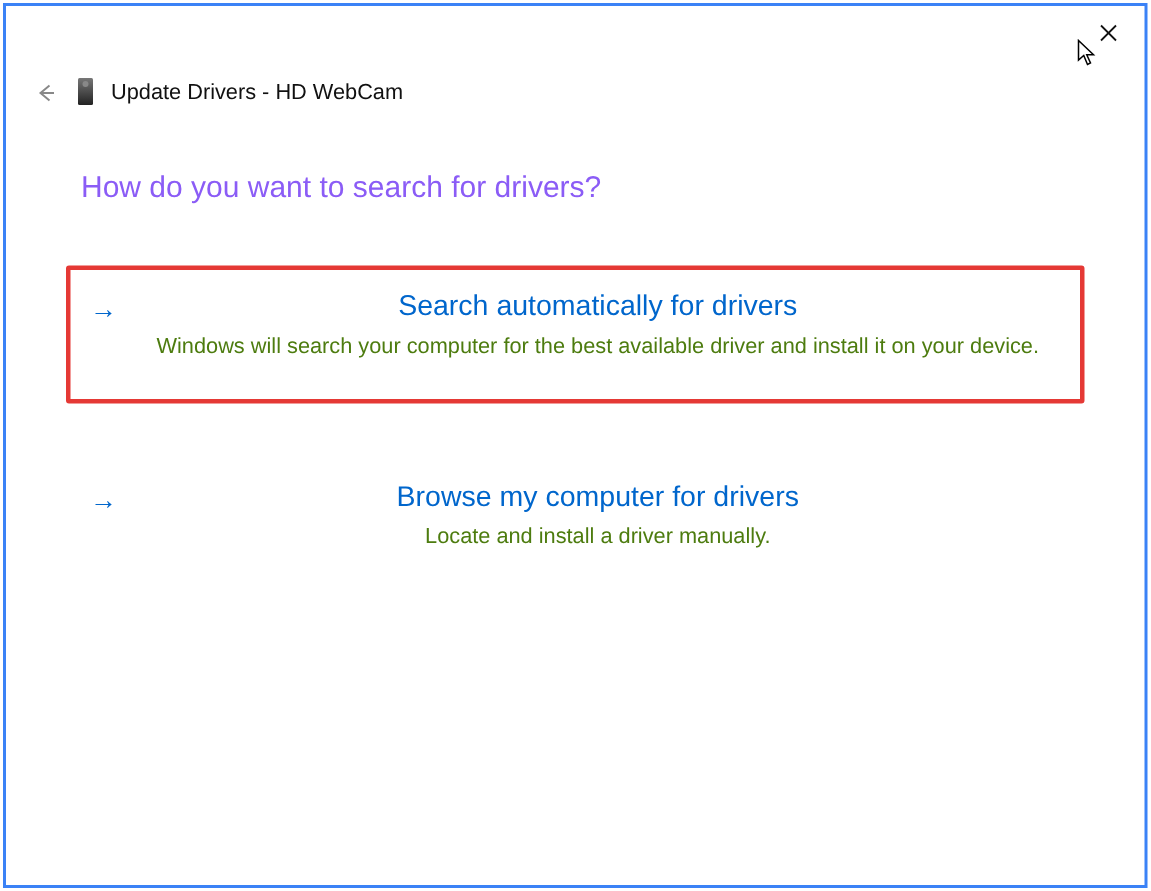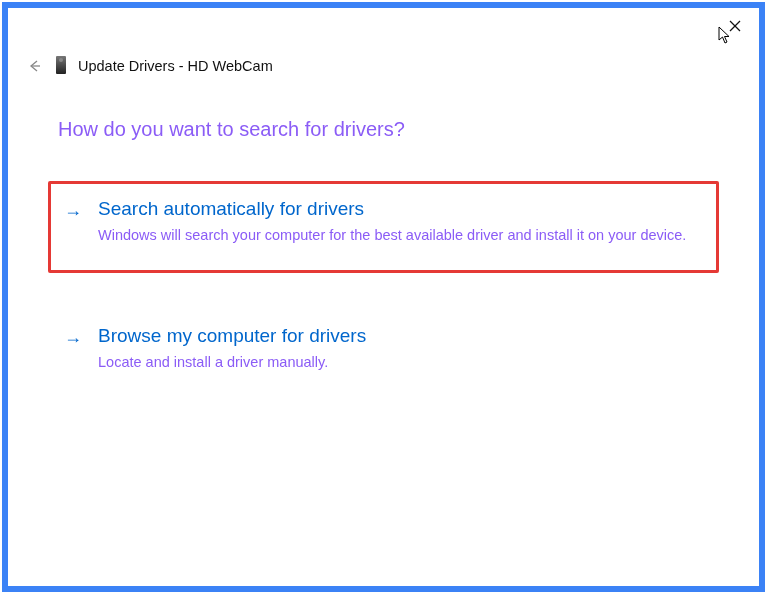--- a/index.html
+++ b/index.html
@@ -1,35 +1,35 @@
 <!DOCTYPE html>
 <html><head>
   <meta charset="utf-8">
   <style>
     * { margin: 0; padding: 0; box-sizing: border-box; font-family: "Segoe UI", Arial, sans-serif; }
     body { width: 767px; height: 594px; background: #fff; position: relative; }
-    .window { width: 763px; height: 590px; border: 6px solid #3b82f6; position: absolute; top: 2px; left: 2px; background: #fff; display: flex; flex-direction: column; }
+    .window { width: 763px; height: 590px; border: 2px solid #3b82f6; position: absolute; top: 2px; left: 2px; background: #fff; display: flex; flex-direction: column; }
     .titlebar { height: 36px; display: flex; justify-content: flex-end; align-items: flex-start; padding-top: 8px; padding-right: 14px; }
     .close-btn { width: 20px; height: 20px; display: flex; align-items: center; justify-content: center; cursor: default; }
     .close-btn svg { width: 12px; height: 12px; }
     .header { display: flex; align-items: center; padding: 10px 0 0 18px; height: 34px; }
     .back-arrow { width: 16px; height: 16px; display: flex; align-items: center; justify-content: center; margin-right: 12px; color: #666; }
     .back-arrow svg { width: 14px; height: 14px; }
     .device-icon { width: 14px; height: 20px; margin-right: 10px; position: relative; }
     .device-icon .dev { width: 10px; height: 18px; background: linear-gradient(#777, #222); border-radius: 1px; position: absolute; top: 0; left: 2px; }
     .device-icon .dev::after { content: ""; position: absolute; width: 4px; height: 4px; background: #888; border-radius: 50%; top: 2px; left: 3px; }
     .header-title { font-size: 14.5px; color: #111; }
     .content { flex: 1; padding: 40px 50px 0 50px; }
     .heading { font-size: 20px; color: #8b5cf6; font-weight: 400; margin-bottom: 40px; }
     .option { display: flex; gap: 12px; padding: 14px 10px 14px 6px; }
     .option.highlighted { border: 3px solid #e53935; border-radius: 2px; margin-left: -10px; margin-right: -10px; padding: 14px 17px 24px 13px; }
     .opt-arrow { color: #0066cc; font-size: 18px; margin-top: 2px; width: 22px; flex-shrink: 0; }
-    .opt-body { flex: 1; }
+    .opt-body { flex: 1; text-align: center; }
     .opt-title { font-size: 19px; color: #0066cc; font-weight: 400; margin-bottom: 6px; }
-    .opt-desc { font-size: 14.5px; color: #8b5cf6; line-height: 1.35; }
+    .opt-desc { font-size: 14.5px; color: #4d7c0f; line-height: 1.35; }
     .gap { height: 38px; }
     .footer { height: 52px; border-top: 1px solid #e0e0e0; background: #fafafa; display: flex; justify-content: flex-end; align-items: center; padding-right: 14px; }
     .cancel-btn { background: #fff; border: 1px solid #bbb; font-size: 14px; padding: 5px 24px; border-radius: 3px; color: #111; }
     .cursor { position: absolute; top: 26px; left: 718px; pointer-events: none; }
     .cursor svg { width: 14px; height: 18px; }
   </style>
 </head>
 <body>
 
 <div class="window">

